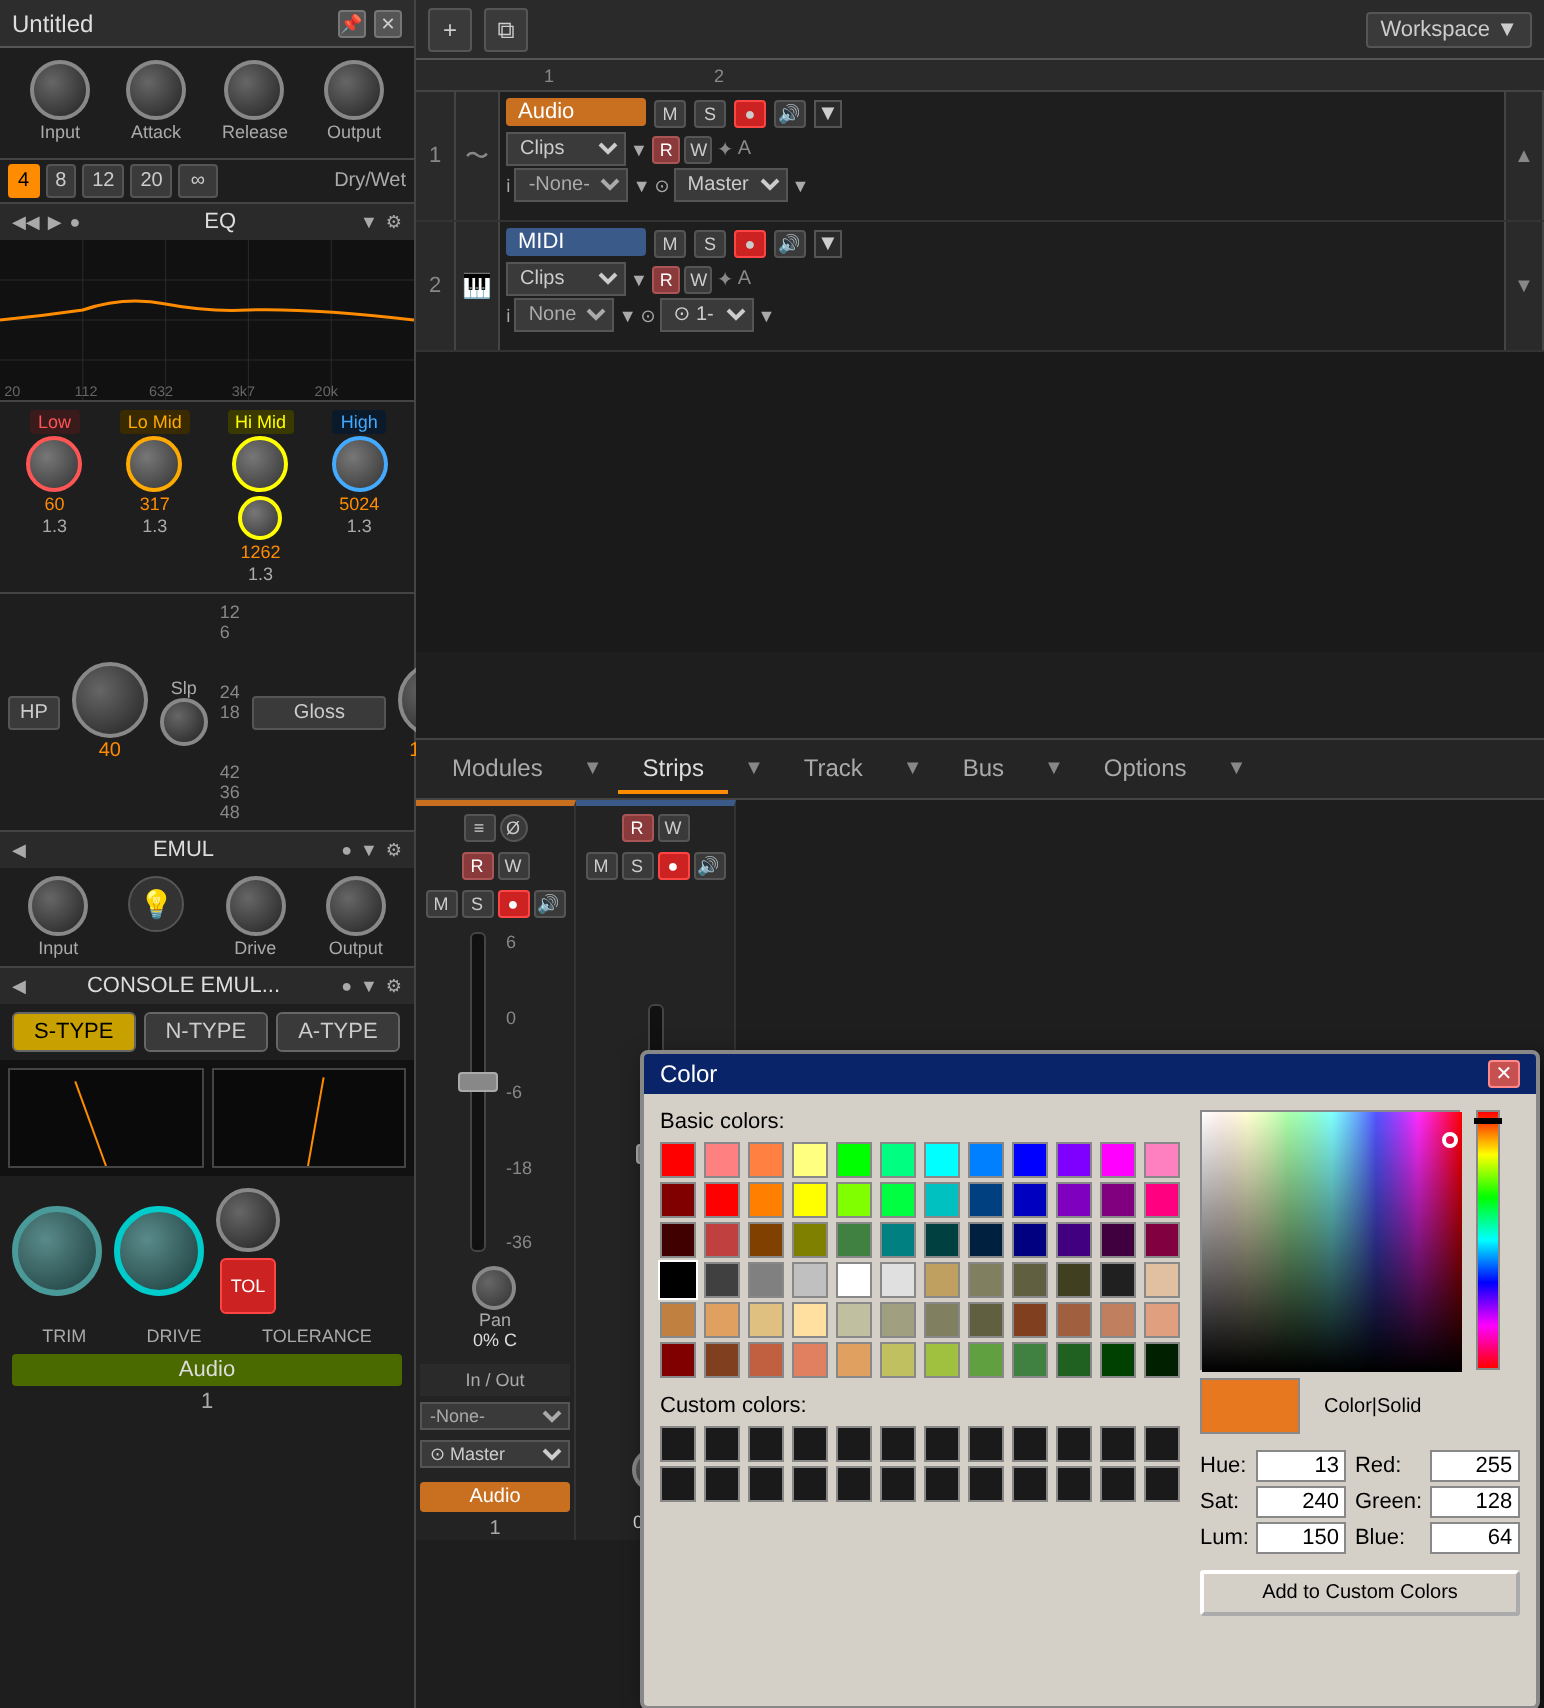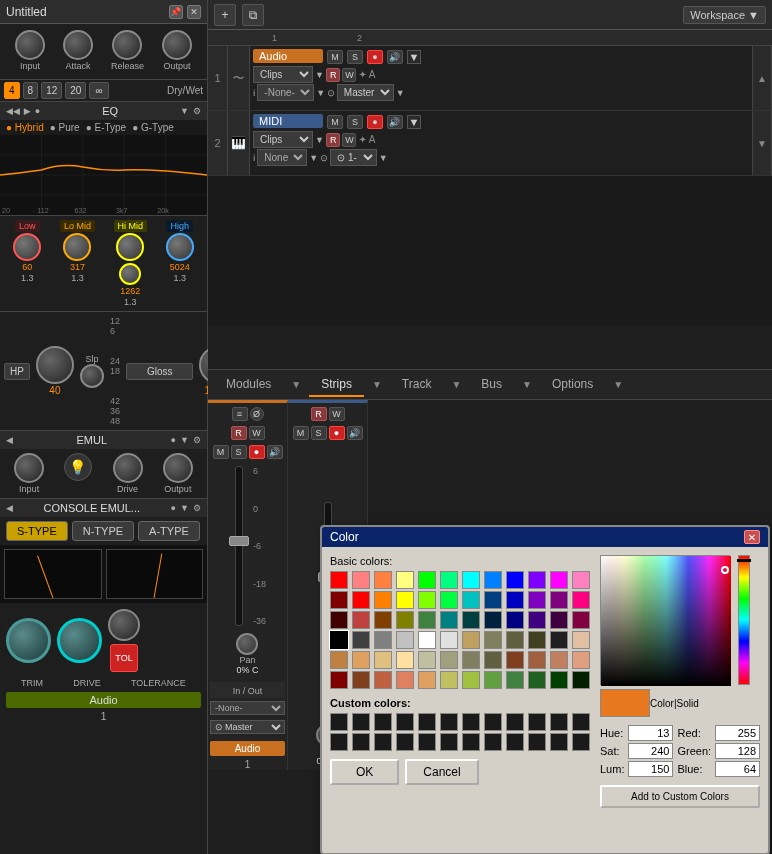--- a/index.html
+++ b/index.html
@@ -590,21 +590,20 @@
       cursor: pointer;
     }
     .color-cell.selected {
       border: 2px solid #000;
       box-shadow: 0 0 0 1px #fff;
     }
     .custom-colors-label {
       font-size: 11px;
       color: #000;
       margin-bottom: 4px;
-      font-weight: bold;
     }
     .custom-grid {
       display: grid;
       grid-template-columns: repeat(12, 1fr);
       gap: 2px;
       margin-bottom: 8px;
     }
     .custom-cell {
       width: 18px;
       height: 18px;
@@ -677,21 +676,21 @@
       background: #000;
       top: 3px;
     }
     .spectrum-row {
       display: flex;
       gap: 4px;
     }
     .color-preview-row {
       display: flex;
       align-items: center;
-      gap: 0;
+      gap: 12px;
     }
     .color-preview {
       width: 50px;
       height: 28px;
       background: #e87820;
       border: 1px solid #888;
     }
     .color-solid-label {
       font-size: 10px;
       color: #000;
@@ -760,26 +759,20 @@
   </div>
 
   <div class="eq-section">
     <div class="eq-header">
       <span class="eq-icon">◀◀</span>
       <span class="eq-icon">▶</span>
       <span class="eq-icon">●</span>
       <span class="eq-title">EQ</span>
       <span class="eq-icon">▼</span>
       <span class="eq-icon">⚙</span>
-    </div>
-    <div class="eq-type-row">
-      <span class="eq-type active">● Hybrid</span>
-      <span class="eq-type">● Pure</span>
-      <span class="eq-type">● E-Type</span>
-      <span class="eq-type">● G-Type</span>
     </div>
     <div class="eq-display">
       <svg viewBox="0 0 200 80" preserveAspectRatio="none">
         <rect width="200" height="80" fill="#111"></rect>
         <line x1="0" y1="20" x2="200" y2="20" stroke="#2a2a2a" stroke-width="0.5"></line>
         <line x1="0" y1="40" x2="200" y2="40" stroke="#2a2a2a" stroke-width="0.5"></line>
         <line x1="0" y1="60" x2="200" y2="60" stroke="#2a2a2a" stroke-width="0.5"></line>
         <line x1="40" y1="0" x2="40" y2="80" stroke="#2a2a2a" stroke-width="0.5"></line>
         <line x1="80" y1="0" x2="80" y2="80" stroke="#2a2a2a" stroke-width="0.5"></line>
         <line x1="120" y1="0" x2="120" y2="80" stroke="#2a2a2a" stroke-width="0.5"></line>
@@ -1198,24 +1191,20 @@
           <div class="custom-cell"></div>
           <div class="custom-cell"></div>
           <div class="custom-cell"></div>
           <div class="custom-cell"></div>
           <div class="custom-cell"></div>
           <div class="custom-cell"></div>
           <div class="custom-cell"></div>
           <div class="custom-cell"></div>
           <div class="custom-cell"></div>
         </div>
-      <div class="dialog-buttons">
-        <button class="ok-btn">OK</button>
-        <button class="cancel-btn">Cancel</button>
-      </div>
     </div>
 
     <div class="dialog-right">
       <div class="spectrum-row">
         <div class="color-spectrum">
           <svg width="130" height="130" viewBox="0 0 130 130" style="position:absolute;top:0;left:0;">
             <defs>
               <linearGradient id="hue-grad" x1="0" y1="0" x2="1" y2="0">
                 <stop offset="0%" stop-color="#ff0000"></stop>
                 <stop offset="17%" stop-color="#ffff00"></stop>

